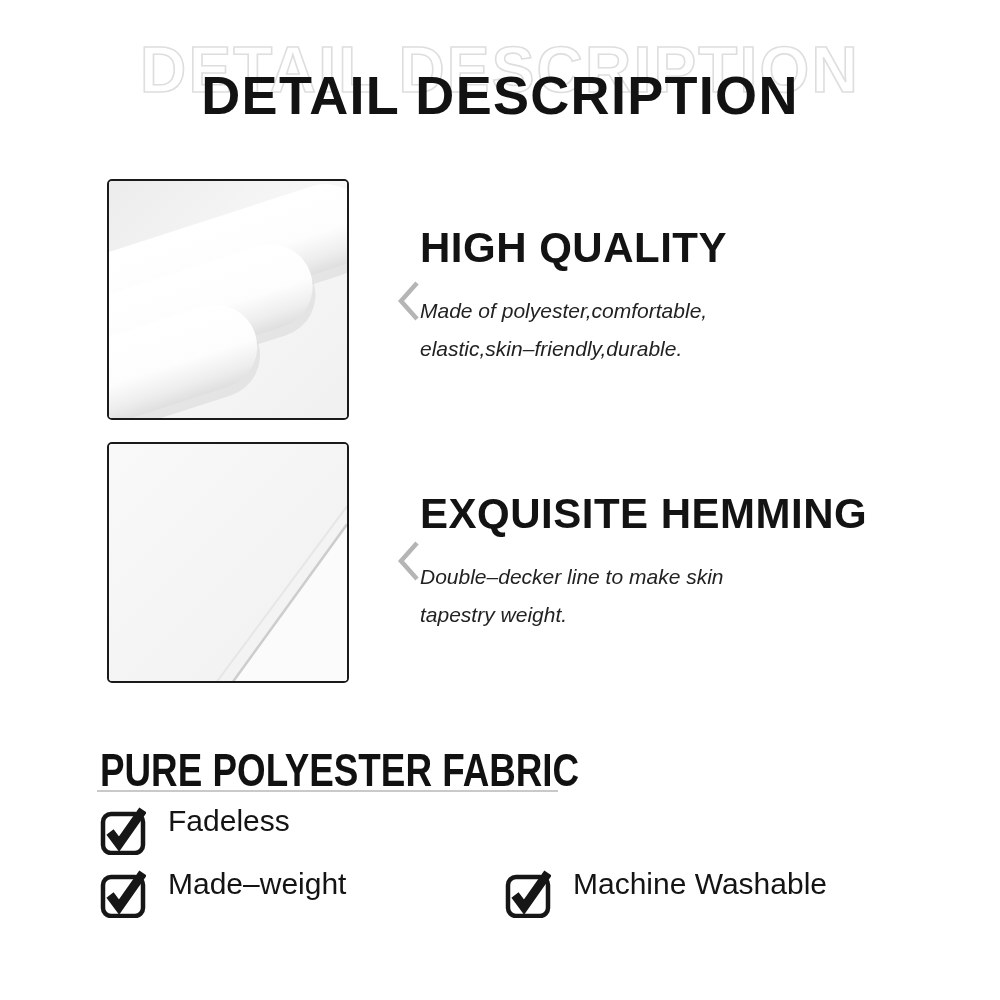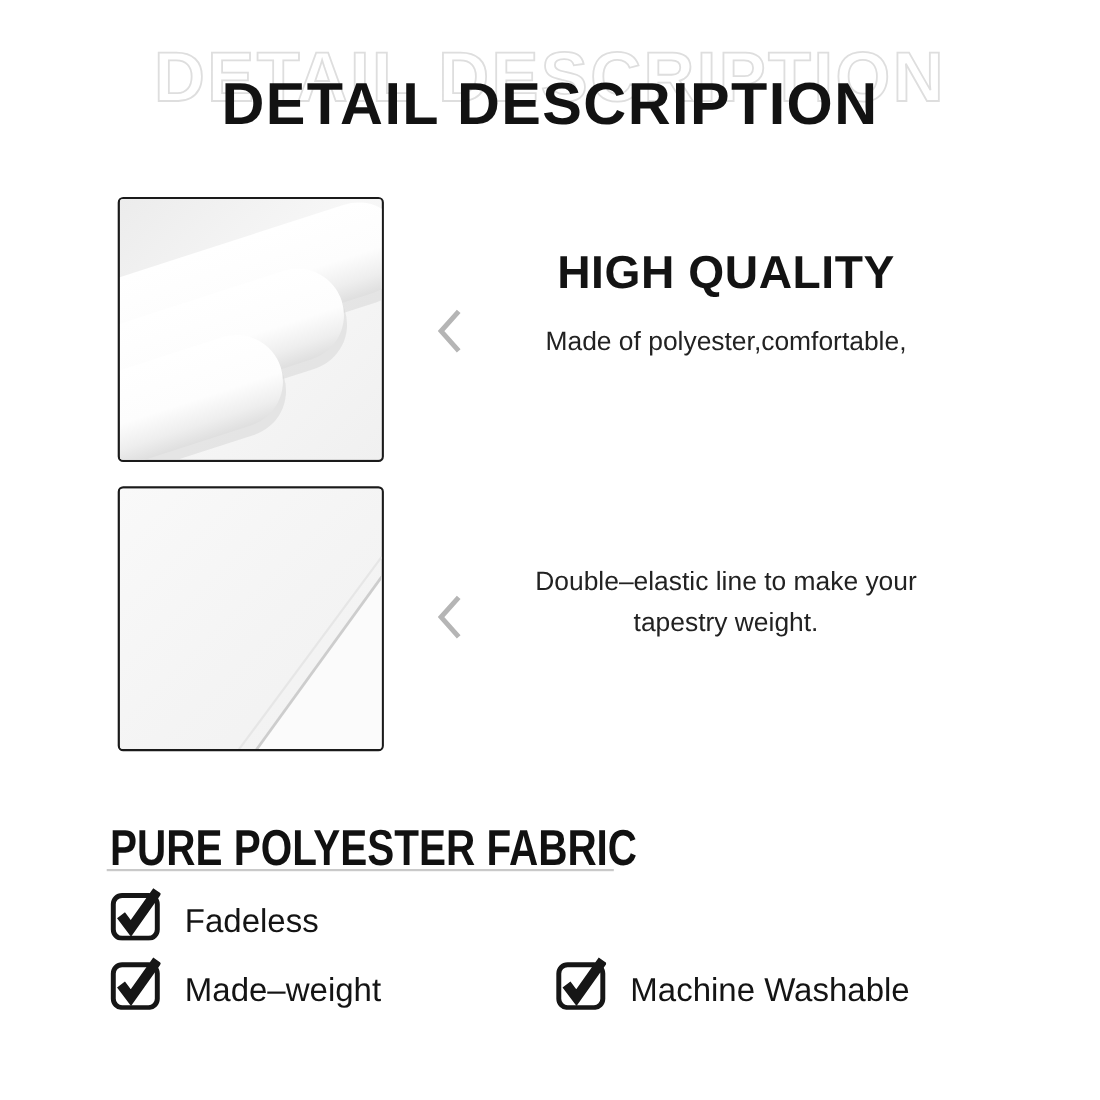--- a/index.html
+++ b/index.html
@@ -22,44 +22,44 @@
   .photo{
     position:absolute;left:107px;width:242px;height:241px;box-sizing:border-box;
     border:2px solid #1a1a1a;border-radius:5px;overflow:hidden;background:#fafafa;
   }
   .photo svg{display:block;width:100%;height:100%;}
   .photo-1{top:179px;}
   .photo-2{top:442px;}
   .chevron{position:absolute;left:396px;width:24px;height:42px;}
   .chevron-1{top:280px;}
   .chevron-2{top:540px;}
-  .feature-text{position:absolute;left:420px;width:480px;text-align:center;}
+  .feature-text{position:absolute;left:420px;width:480px;}
   .feature-text-1{top:224px;}
   .feature-text-2{top:490px;}
   .feature-heading{
     margin:0;font-size:42px;font-weight:700;letter-spacing:.5px;
     color:#131313;white-space:nowrap;
   }
-  .feature-desc{margin:20px 0 0;font-size:24px;line-height:38px;color:#222222;}
+  .feature-desc{margin:20px 0 0;font-size:21px;line-height:38px;color:#222222;font-style:italic;}
   .feature-desc .desc-line{display:block;}
   
   .fabric-heading-wrap{
     position:absolute;left:100px;top:743px;
     transform:scaleX(.8);transform-origin:left top;
   }
   .fabric-heading{
     margin:0;font-size:46px;font-weight:700;color:#111111;
     letter-spacing:0;white-space:nowrap;
   }
   .fabric-underline{
     position:absolute;left:97px;top:790px;width:461px;height:2px;background:#c9c9c9;
   }
   .check-item{position:absolute;display:flex;align-items:flex-start;gap:22px;}
   .check-item .checkbox{flex:0 0 auto;}
-  .check-item .label{font-size:30px;color:#141414;margin-top:18px;white-space:nowrap;}
+  .check-item .label{font-size:30px;color:#141414;margin-top:1px;white-space:nowrap;}
   .ci-0{left:98px;top:803px;}
   .ci-1{left:98px;top:866px;}
   .ci-2{left:507px;top:803px;}
   .ci-3{left:503px;top:866px;}
 </style>
 </head>
 <body>
 
 <div class="page">
 
@@ -100,20 +100,21 @@
   <div class="chevron chevron-1">
     <svg viewBox="0 0 24 42" width="24" height="42" aria-hidden="true">
       <polyline points="21,3 5,21 21,39" fill="none" stroke="#b5b5b5" stroke-width="4.5"></polyline>
     </svg>
   </div>
 
   <div class="feature-text feature-text-1">
     <h2 class="feature-heading">HIGH QUALITY</h2>
     <p class="feature-desc">
       <span class="desc-line">Made of polyester,comfortable,</span>
+      <span class="desc-line">elastic,skin–friendly,durable.</span>
     </p>
   </div>
 
   <div class="photo photo-2">
     <svg viewBox="0 0 236 236" preserveAspectRatio="none" aria-hidden="true">
       <defs>
         <linearGradient id="bg2" x1="0" y1="0" x2="1" y2="1">
           <stop offset="0" stop-color="#f9f9f9"></stop>
           <stop offset="0.55" stop-color="#f4f4f4"></stop>
           <stop offset="1" stop-color="#f1f1f1"></stop>
@@ -126,22 +127,23 @@
     </svg>
   </div>
 
   <div class="chevron chevron-2">
     <svg viewBox="0 0 24 42" width="24" height="42" aria-hidden="true">
       <polyline points="21,3 5,21 21,39" fill="none" stroke="#b5b5b5" stroke-width="4.5"></polyline>
     </svg>
   </div>
 
   <div class="feature-text feature-text-2">
+    <h2 class="feature-heading">EXQUISITE HEMMING</h2>
     <p class="feature-desc">
-      <span class="desc-line">Double–elastic line to make your</span>
+      <span class="desc-line">Double–decker line to make skin</span>
       <span class="desc-line">tapestry weight.</span>
     </p>
   </div>
 
   <div class="fabric-heading-wrap">
     <h2 class="fabric-heading">PURE POLYESTER FABRIC</h2>
   </div>
   <div class="fabric-underline"></div>
 
   <div class="check-item ci-0">

